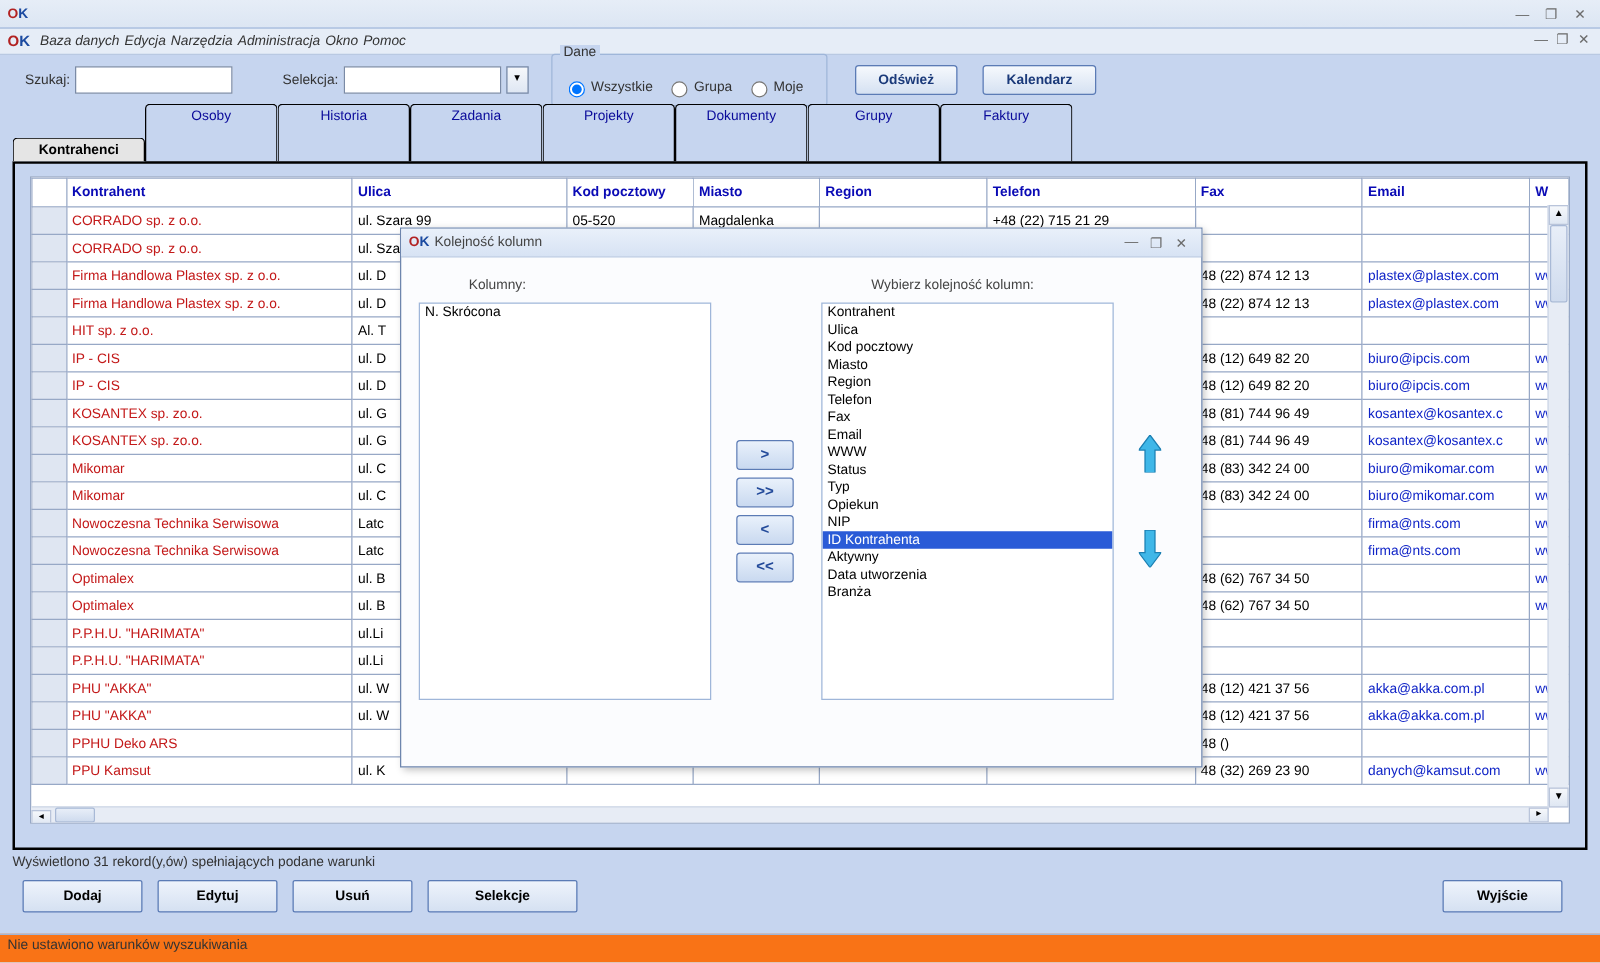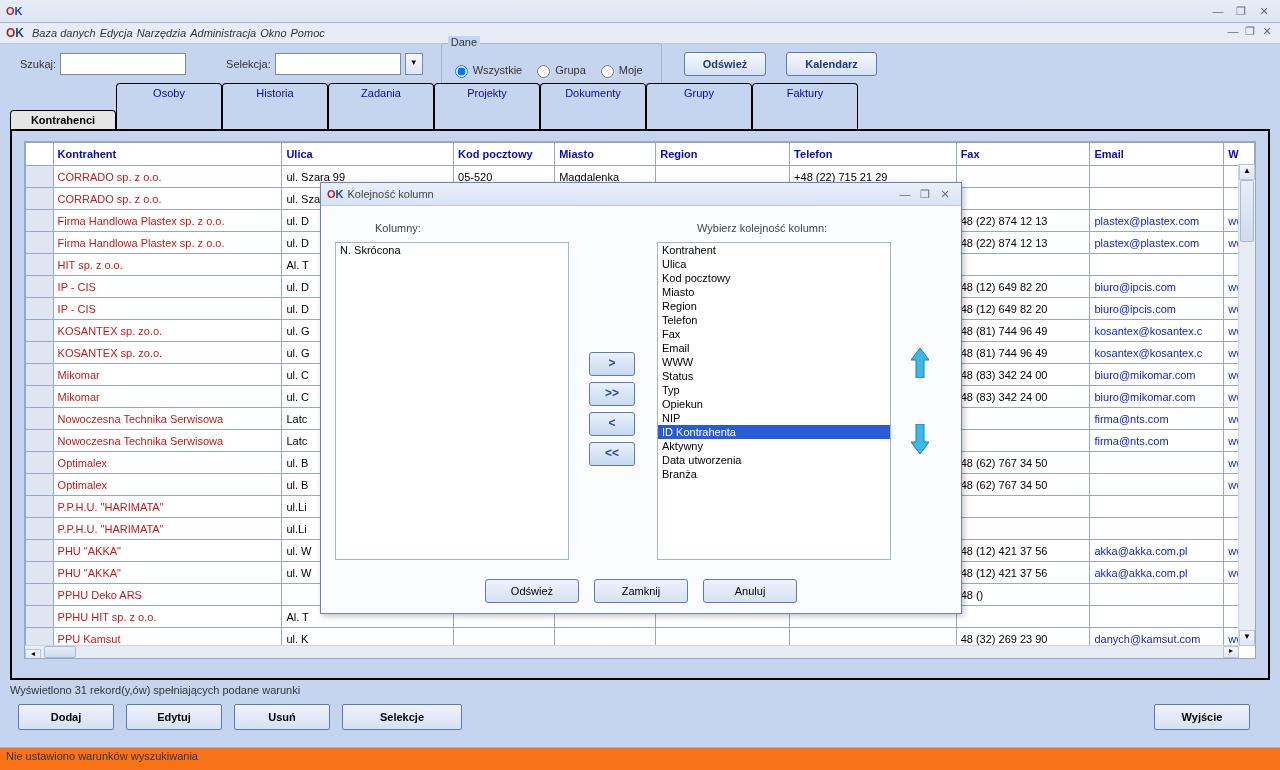--- a/index.html
+++ b/index.html
@@ -401,32 +401,20 @@
                 <td></td>
                 <td></td>
                 <td></td>
                 <td></td>
                 <td>48 ()</td>
                 <td class="link"></td>
                 <td class="link"></td>
               </tr>
               <tr>
                 <td class="rowhead"></td>
-                <td class="name">PPHU HIT sp. z o.o.</td>
-                <td>Al. T</td>
-                <td></td>
-                <td></td>
-                <td></td>
-                <td></td>
-                <td></td>
-                <td class="link"></td>
-                <td class="link"></td>
-              </tr>
-              <tr>
-                <td class="rowhead"></td>
                 <td class="name">PPU Kamsut</td>
                 <td>ul. K</td>
                 <td></td>
                 <td></td>
                 <td></td>
                 <td></td>
                 <td>48 (32) 269 23 90</td>
                 <td class="link">danych@kamsut.com</td>
                 <td class="link">ww</td>
               </tr>
@@ -504,18 +492,13 @@
       <svg viewBox="0 0 18 30">
           <polygon points="9,0 18,12 13,12 13,30 5,30 5,12 0,12" fill="#3fb7e8" stroke="#1b7fb2"></polygon>
         </svg>
     </div>
     <div class="arrow-icon arrow-down">
       <svg viewBox="0 0 18 30">
           <polygon points="5,0 13,0 13,18 18,18 9,30 0,18 5,18" fill="#3fb7e8" stroke="#1b7fb2"></polygon>
         </svg>
     </div>
   </div>
-  <div class="dlg-footer">
-    <button class="dbtn">Odśwież</button>
-    <button class="dbtn">Zamknij</button>
-    <button class="dbtn">Anuluj</button>
-  </div>
 </div>
 
 </body></html>

